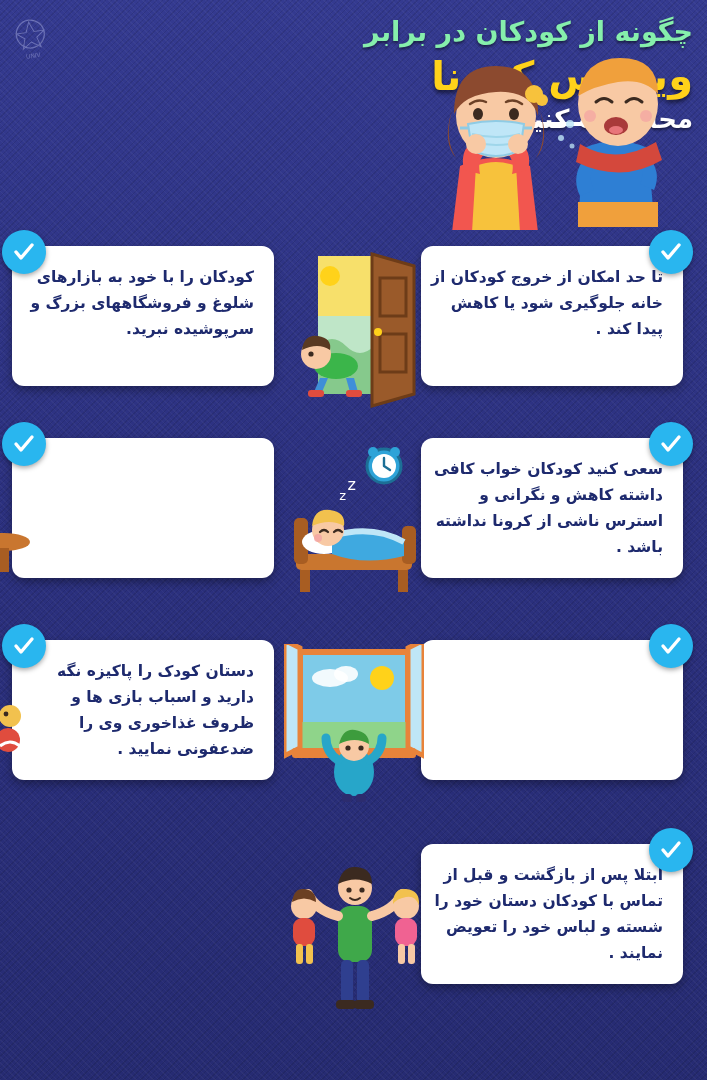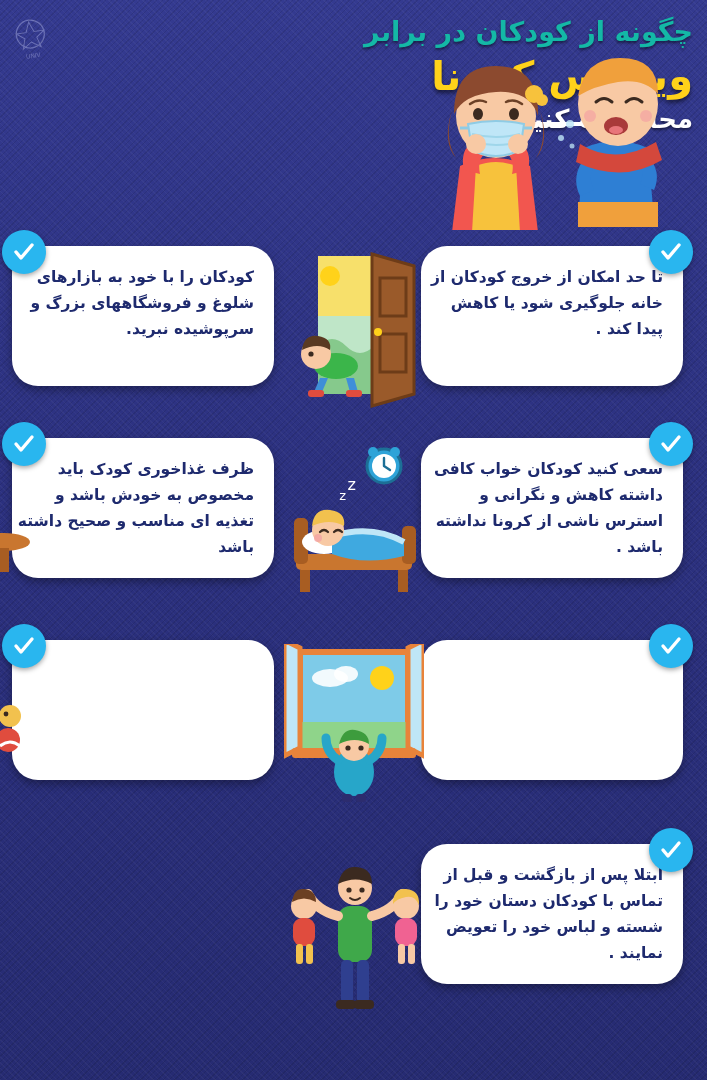--- a/index.html
+++ b/index.html
@@ -23,21 +23,21 @@
   .page{position:absolute;inset:0;z-index:1;}
 
   
   .header{
     position:absolute;top:0;right:0;width:707px;height:232px;
   }
   .title-block{
     position:absolute;right:14px;top:14px;width:430px;text-align:right;
   }
   .title-line1{
-    color:#14b8a6;font-size:27px;font-weight:bold;letter-spacing:0px;
+    color:#86efac;font-size:27px;font-weight:bold;letter-spacing:0px;
     text-shadow:0 2px 3px rgba(0,0,0,.5);
     line-height:36px;white-space:nowrap;
   }
   .title-line2{
     color:#ffd21a;font-size:40px;font-weight:bold;
     text-shadow:0 3px 4px rgba(0,0,0,.55);
     line-height:48px;margin-top:2px;white-space:nowrap;
   }
   .title-line3{
     color:#ffffff;font-size:26px;font-weight:bold;
@@ -63,21 +63,21 @@
   
   .row{position:absolute;width:707px;height:198px;}
   .row1{top:232px;}
   .row2{top:424px;}
   .row3{top:626px;}
   .row4{top:830px;}
 
   .card{
     position:absolute;top:14px;
     width:262px;min-height:140px;
-    background:#fff;border-radius:26px;
+    background:#fff;border-radius:12px;
     box-shadow:0 4px 10px rgba(0,0,0,.35);
     padding:18px 20px 16px 4px;
     box-sizing:border-box;
   }
   .card.right{right:24px;}
   .card.left{left:12px;}
   .card p{
     margin:0;color:#1e2a6e;font-size:15.5px;line-height:26px;
     text-align:right;font-weight:bold;
   }
@@ -273,21 +273,20 @@
         <text x="72" y="48" font-size="16" fill="#ffffff" font-family="DejaVu Sans, sans-serif">z</text>
       </svg>
     </div>
 
     <div class="card left">
       <div class="check">
         <svg viewBox="0 0 26 26" aria-hidden="true">
             <path d="M5 13 l5 6 l11 -13" stroke="#fff" stroke-width="3.4" fill="none" stroke-linecap="round" stroke-linejoin="round"></path>
           </svg>
       </div>
-      <p>ظرف غذاخوری کودک باید مخصوص به خودش باشد و تغذیه ای مناسب و صحیح داشته باشد</p>
     </div>
   </div>
 
   <div class="row row3">
 
     <div class="card right">
       <div class="check">
         <svg viewBox="0 0 26 26" aria-hidden="true">
             <path d="M5 13 l5 6 l11 -13" stroke="#fff" stroke-width="3.4" fill="none" stroke-linecap="round" stroke-linejoin="round"></path>
           </svg>
@@ -320,20 +319,21 @@
         <rect x="72" y="150" width="10" height="8" rx="3" fill="#2c2c6e"></rect>
       </svg>
     </div>
 
     <div class="card left">
       <div class="check">
         <svg viewBox="0 0 26 26" aria-hidden="true">
             <path d="M5 13 l5 6 l11 -13" stroke="#fff" stroke-width="3.4" fill="none" stroke-linecap="round" stroke-linejoin="round"></path>
           </svg>
       </div>
+      <p>دستان کودک را پاکیزه نگه دارید و اسباب بازی ها و ظروف غذاخوری وی را ضدعفونی نمایید .</p>
     </div>
   </div>
 
   <div class="row row4">
 
     <div class="card right">
       <div class="check">
         <svg viewBox="0 0 26 26" aria-hidden="true">
             <path d="M5 13 l5 6 l11 -13" stroke="#fff" stroke-width="3.4" fill="none" stroke-linecap="round" stroke-linejoin="round"></path>
           </svg>

